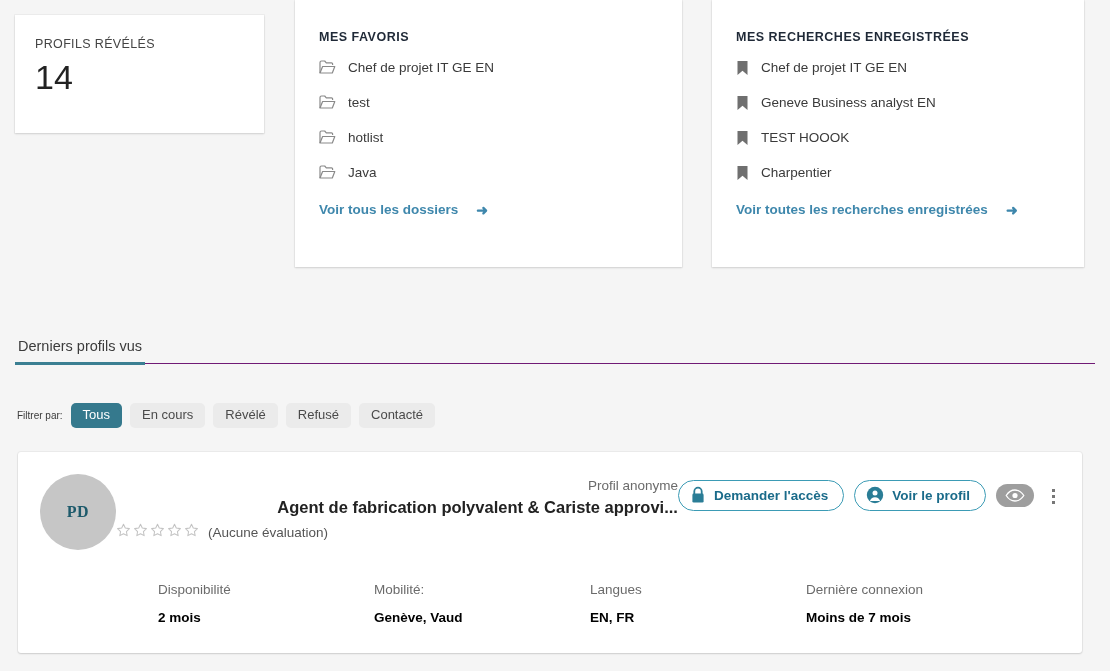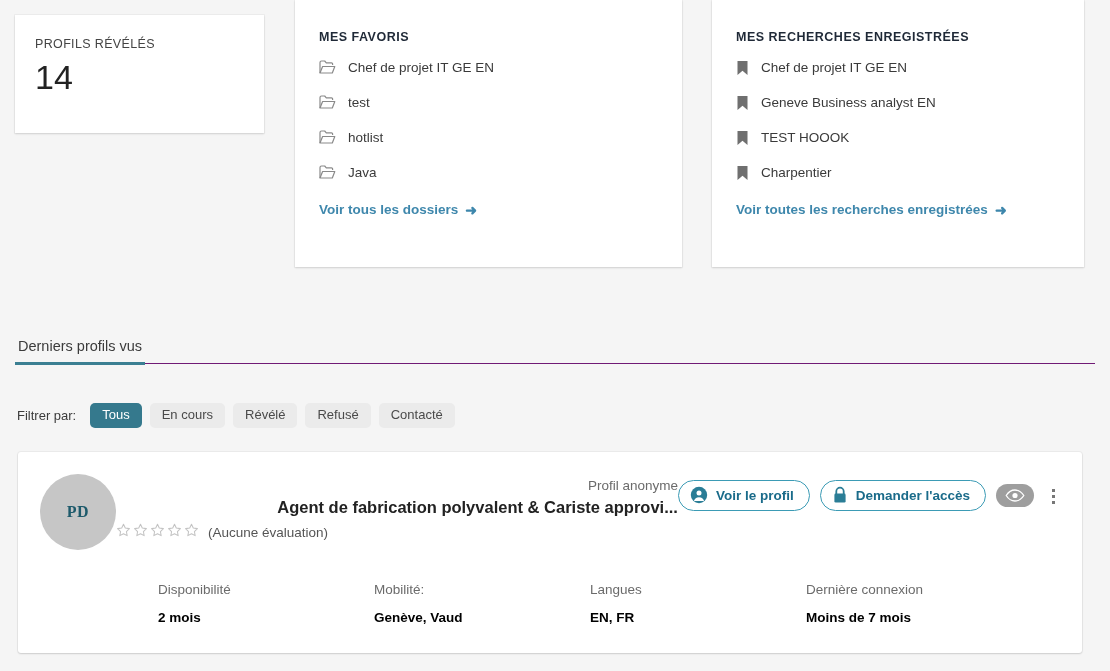--- a/index.html
+++ b/index.html
@@ -45,21 +45,21 @@
   }
   .list { list-style: none; margin: 0; padding: 0; }
   .list li {
     display: flex; align-items: center; gap: 12px;
     height: 35px; font-size: 13.5px; color: #3a3a3a;
   }
   .icon { flex: 0 0 auto; display: inline-flex; align-items: center; justify-content: center; }
   .icon svg { display: block; }
 
   .card-link {
-    display: inline-flex; align-items: center; gap: 7px;
+    display: inline-flex; align-items: center; gap: 18px;
     margin-top: 12px;
     font-size: 13.5px; font-weight: bold; color: #3e87ac;
     text-decoration: none; cursor: pointer;
   }
   .card-link .arrow { font-size: 14px; line-height: 1; }
 
   
   .tabs {
     position: absolute; left: 15px; top: 337px; width: 1080px;
     border-bottom: 1px solid #701a75;
@@ -69,21 +69,21 @@
     font-size: 14.5px; color: #3b3b3b;
     border-bottom: 3px solid #3b7f92;
     margin-bottom: -2px; cursor: pointer;
   }
 
   
   .filters {
     position: absolute; left: 17px; top: 403px;
     display: flex; align-items: center; gap: 8px;
   }
-  .filter-label { font-size: 13px; color: #3b3b3b; margin-right: 6px; }
+  .filter-label { font-size: 10px; color: #3b3b3b; }
   .pill {
     font-size: 13px; padding: 4px 12px 5px 12px; border-radius: 5px;
     background: #ebebeb; color: #4a4a4a; cursor: pointer; border: none;
     font-family: inherit; line-height: 1.25;
   }
   .pill.active { background: #35798d; color: #ffffff; }
 
   
   .profile-card {
     position: absolute; left: 18px; top: 452px;
@@ -274,36 +274,36 @@
                 <path d="M8 1.4l1.9 4 4.4.6-3.2 3.1.8 4.4L8 11.4l-3.9 2.1.8-4.4L1.7 6l4.4-.6z" fill="none" stroke="#c3c3c3" stroke-width="1.1" stroke-linejoin="round"></path>
               </svg></span>
         </span>
         <span class="rating-text">(Aucune évaluation)</span>
       </div>
     </div>
 
     <div class="actions">
       <button class="btn">
         <span class="icon">
+          <svg width="16" height="18" viewBox="0 0 16 18">
+              <path d="M4.3 8V5.4a3.7 3.7 0 0 1 7.4 0V8" fill="none" stroke="#2a7d96" stroke-width="1.8"></path>
+              <rect x="2.4" y="7.6" width="11.2" height="9" rx="1.3" fill="#2a7d96"></rect>
+            </svg>
+        </span>
+        <span>Demander l'accès</span>
+      </button>
+      <button class="btn">
+        <span class="icon">
           <svg width="18" height="18" viewBox="0 0 18 18">
               <circle cx="9" cy="9" r="8.2" fill="#2a7d96"></circle>
               <circle cx="9" cy="6.9" r="2.5" fill="#fff"></circle>
               <path d="M3.9 15.1a5.3 5.3 0 0 1 10.2 0z" fill="#fff"></path>
             </svg>
         </span>
         <span>Voir le profil</span>
-      </button>
-      <button class="btn">
-        <span class="icon">
-          <svg width="16" height="18" viewBox="0 0 16 18">
-              <path d="M4.3 8V5.4a3.7 3.7 0 0 1 7.4 0V8" fill="none" stroke="#2a7d96" stroke-width="1.8"></path>
-              <rect x="2.4" y="7.6" width="11.2" height="9" rx="1.3" fill="#2a7d96"></rect>
-            </svg>
-        </span>
-        <span>Demander l'accès</span>
       </button>
       <span class="eye-toggle">
         <svg width="20" height="13" viewBox="0 0 20 13">
             <path d="M1.2 6.5C3.5 2.8 6.6 1 10 1s6.5 1.8 8.8 5.5C16.5 10.2 13.4 12 10 12S3.5 10.2 1.2 6.5z" fill="none" stroke="#fff" stroke-width="1.3"></path>
             <circle cx="10" cy="6.5" r="2.6" fill="#fff"></circle>
           </svg>
       </span>
       <span class="kebab">
         <i></i>
         <i></i>

